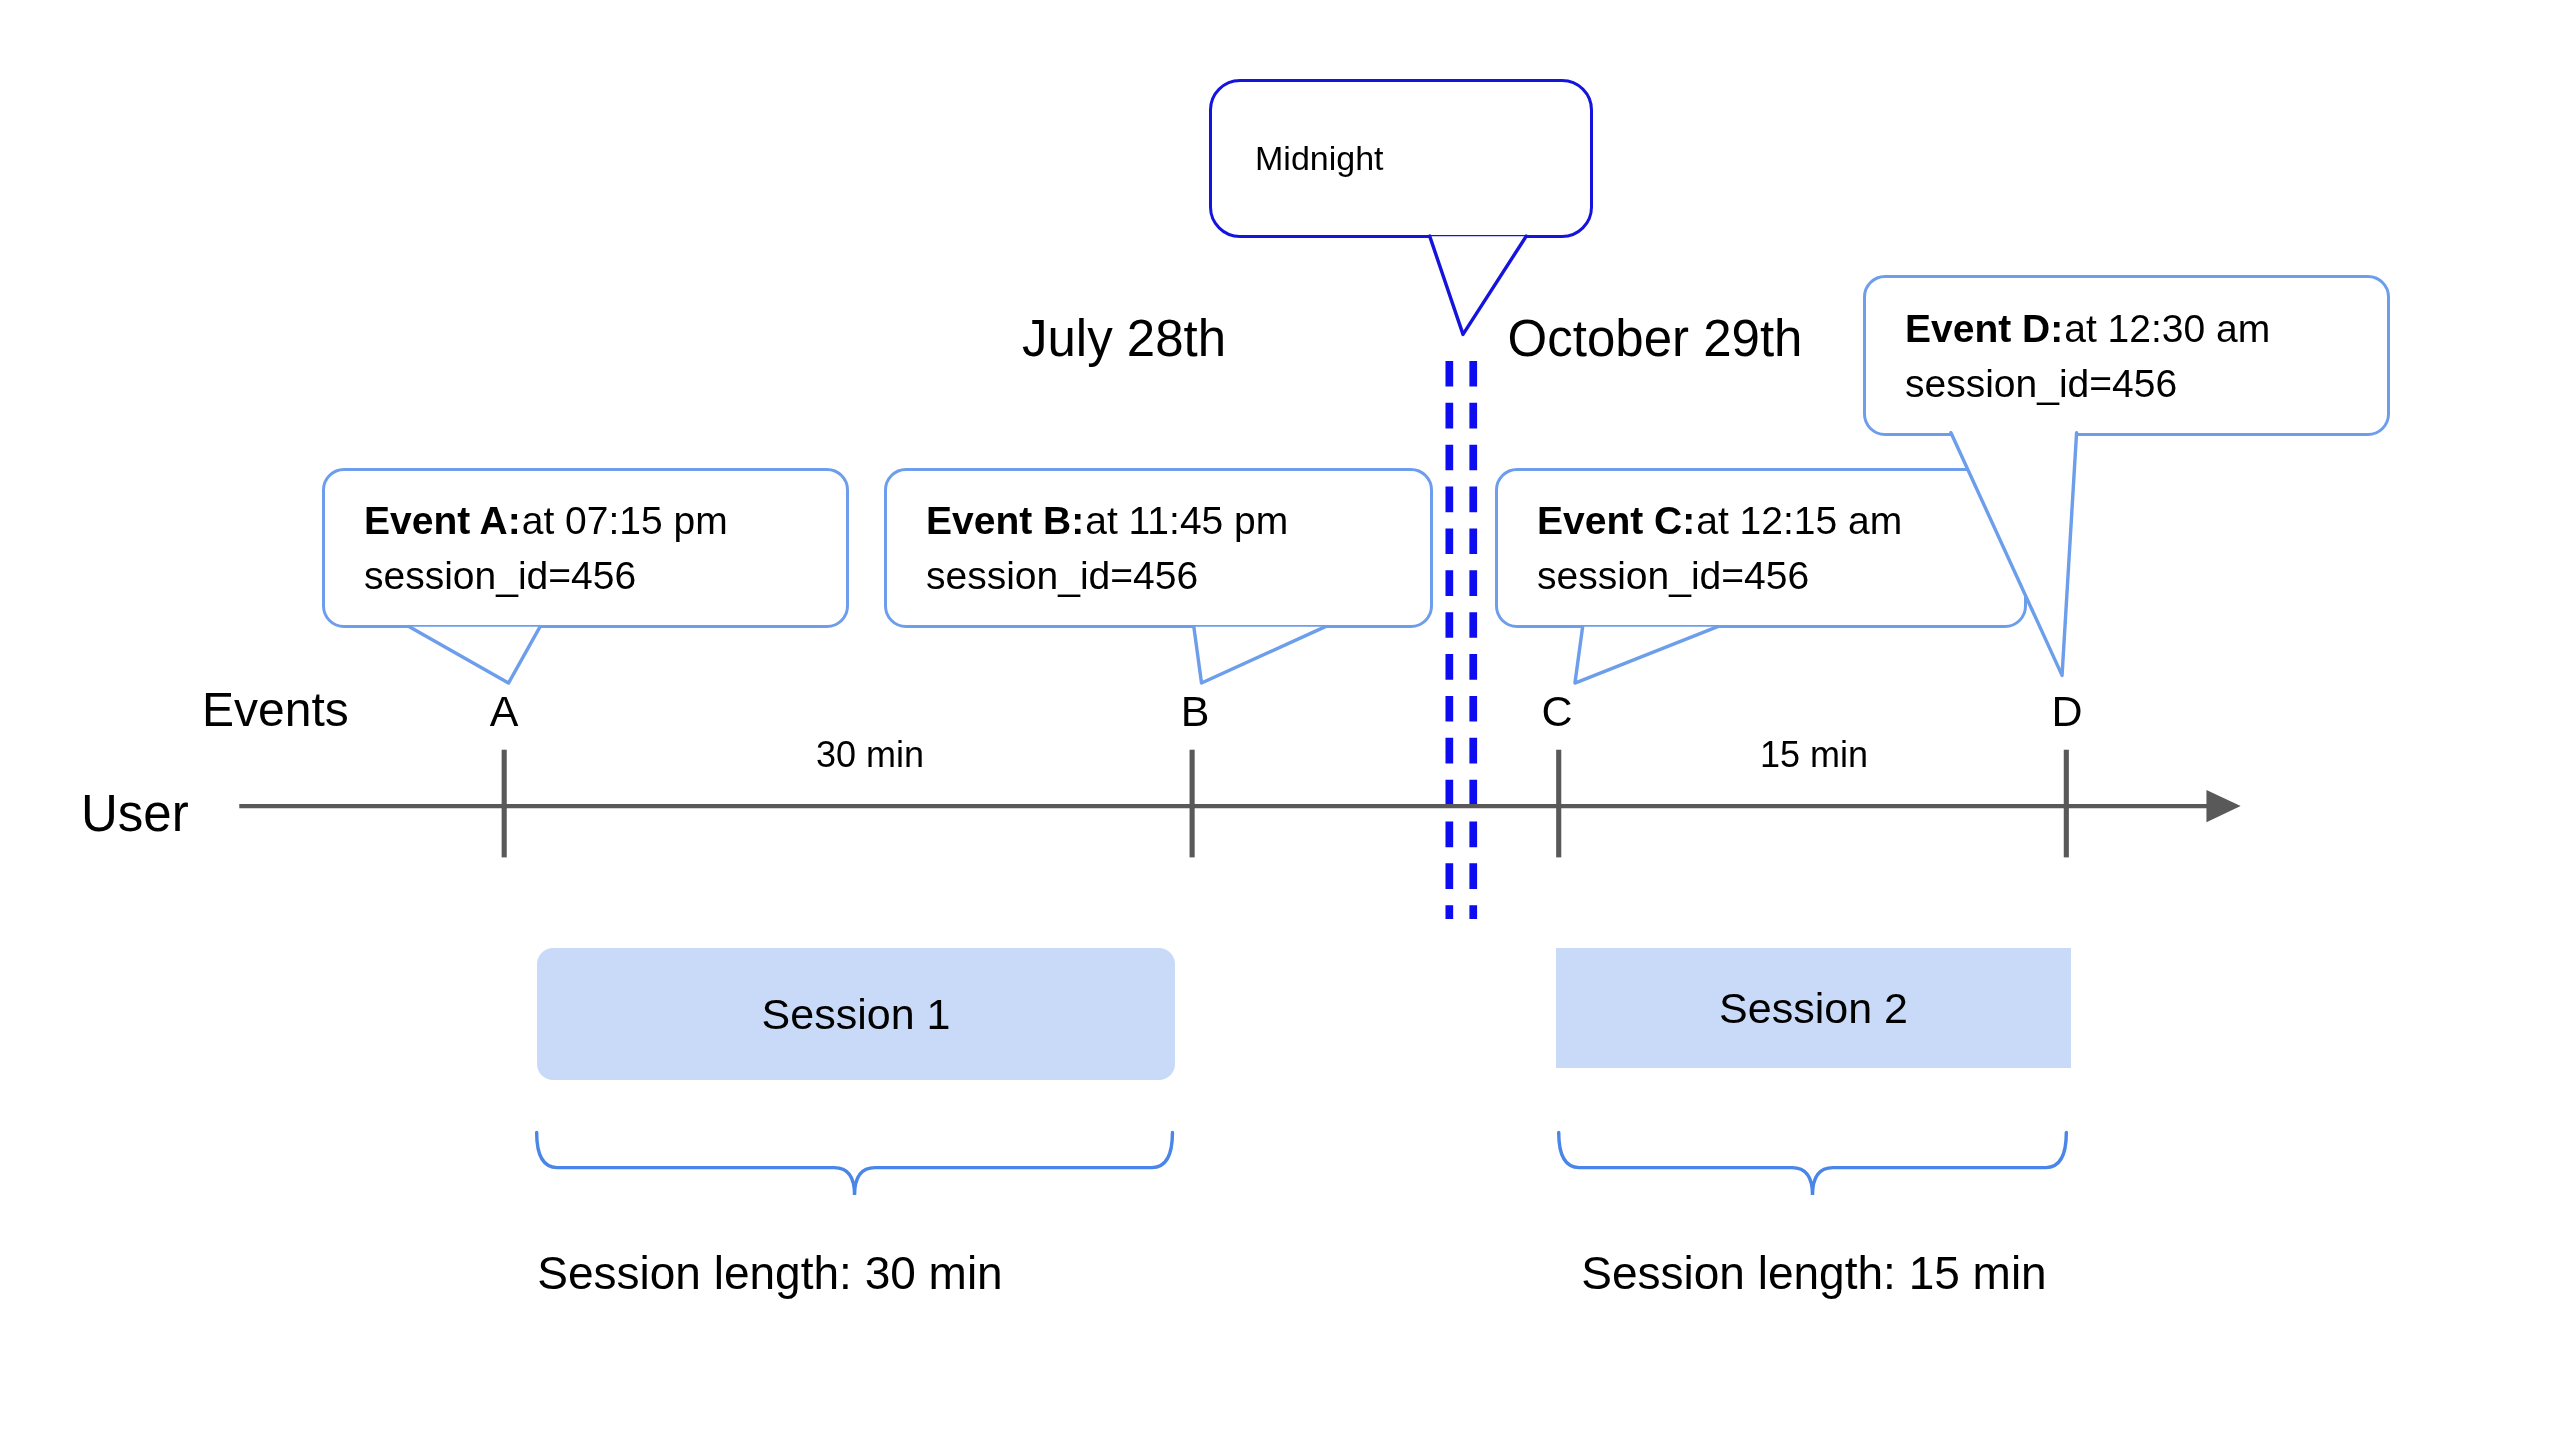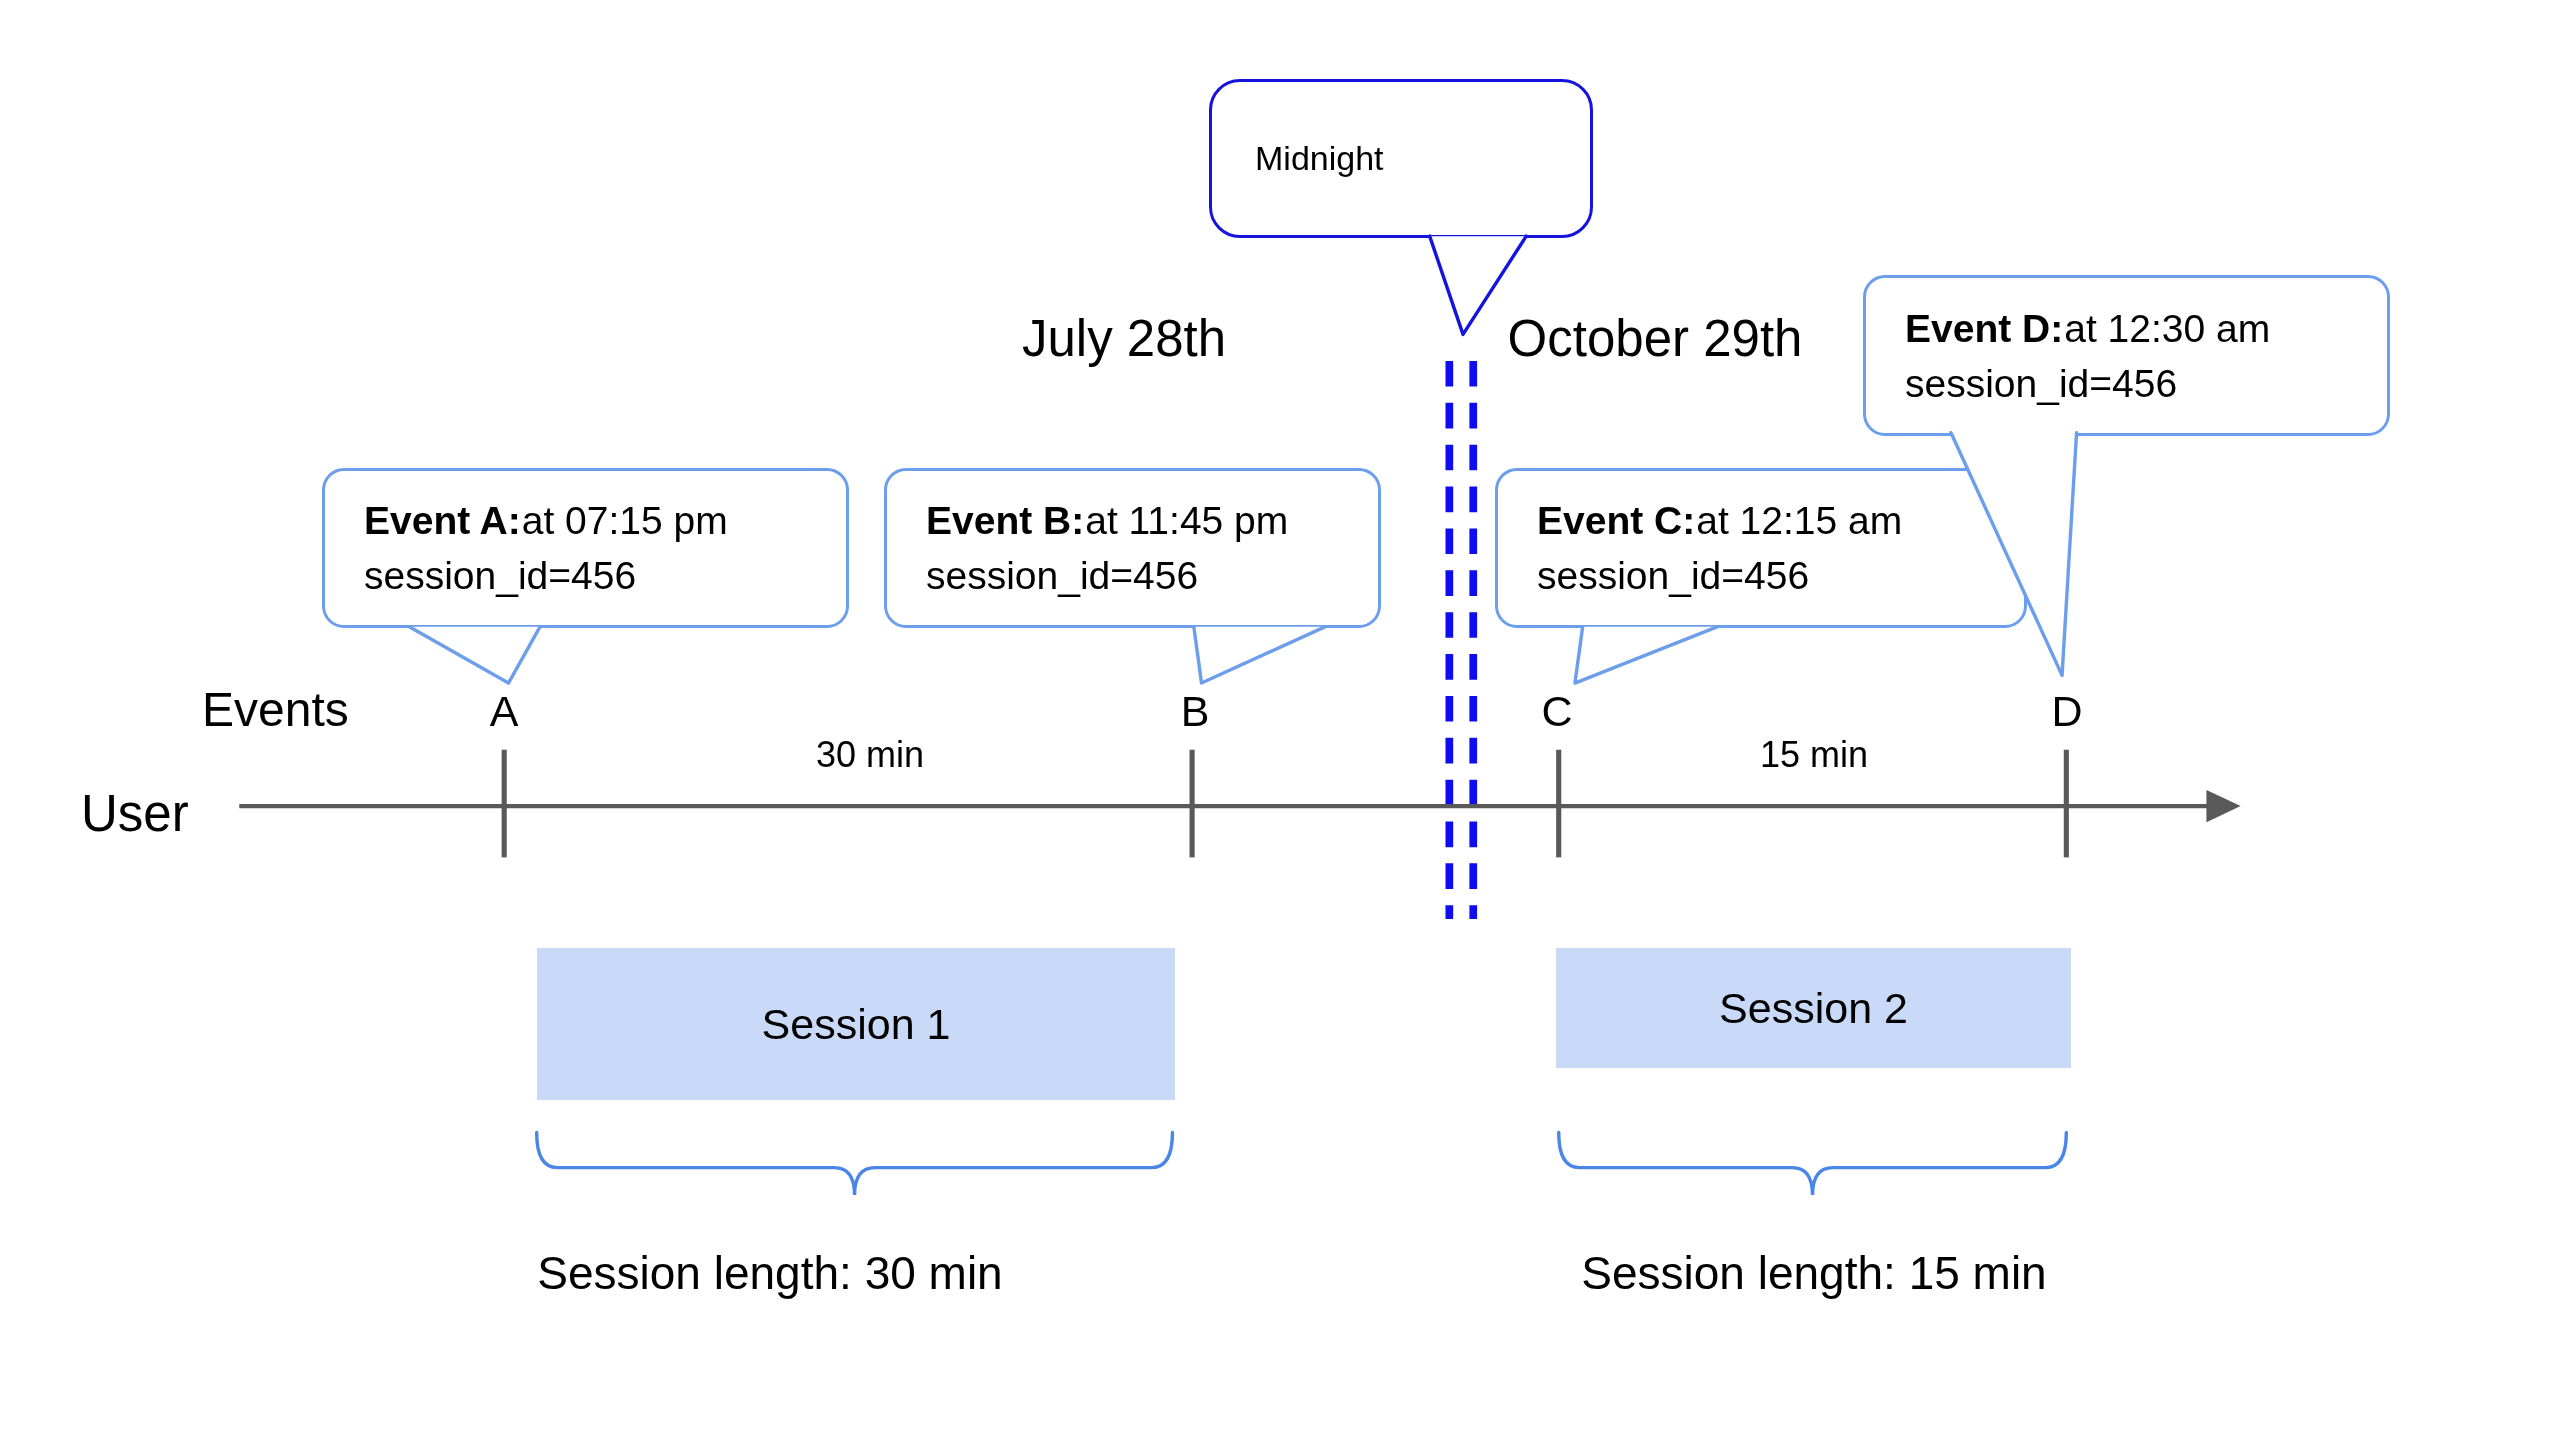--- a/index.html
+++ b/index.html
@@ -62,36 +62,36 @@
 
   <div class="bubble midnight-bubble" style="left:1209px;top:79px;width:384px;height:159px;">
     <span>Midnight</span>
   </div>
 
   <div class="bubble event-bubble" style="left:322px;top:468px;width:527px;height:160px;">
     <div><span class="bold">Event A:</span><span>at 07:15 pm</span></div>
     <div>session_id=456</div>
   </div>
 
-  <div class="bubble event-bubble" style="left:884px;top:468px;width:497px;height:160px;">
+  <div class="bubble event-bubble" style="left:884px;top:468px;width:549px;height:160px;">
     <div><span class="bold">Event B:</span><span>at 11:45 pm</span></div>
     <div>session_id=456</div>
   </div>
 
   <div class="bubble event-bubble" style="left:1495px;top:468px;width:532px;height:160px;">
     <div><span class="bold">Event C:</span><span>at 12:15 am</span></div>
     <div>session_id=456</div>
   </div>
 
   <div class="bubble event-bubble" style="left:1863px;top:275px;width:527px;height:161px;">
     <div><span class="bold">Event D:</span><span>at 12:30 am</span></div>
     <div>session_id=456</div>
   </div>
 
-  <div class="session-box" style="left:537px;top:948px;width:638px;height:152px;">
+  <div class="session-box" style="left:537px;top:948px;width:638px;height:132px;border-radius:16px;">
     <span>Session 1</span>
   </div>
   <div class="session-box" style="left:1556px;top:948px;width:515px;height:120px;">
     <span>Session 2</span>
   </div>
 
   <svg class="overlay" width="2550" height="1455" viewBox="0 0 2984 1702">
 
     <line class="dash" x1="1696" y1="422" x2="1696" y2="1075"></line>
     <line class="dash" x1="1724" y1="422" x2="1724" y2="1075"></line>

